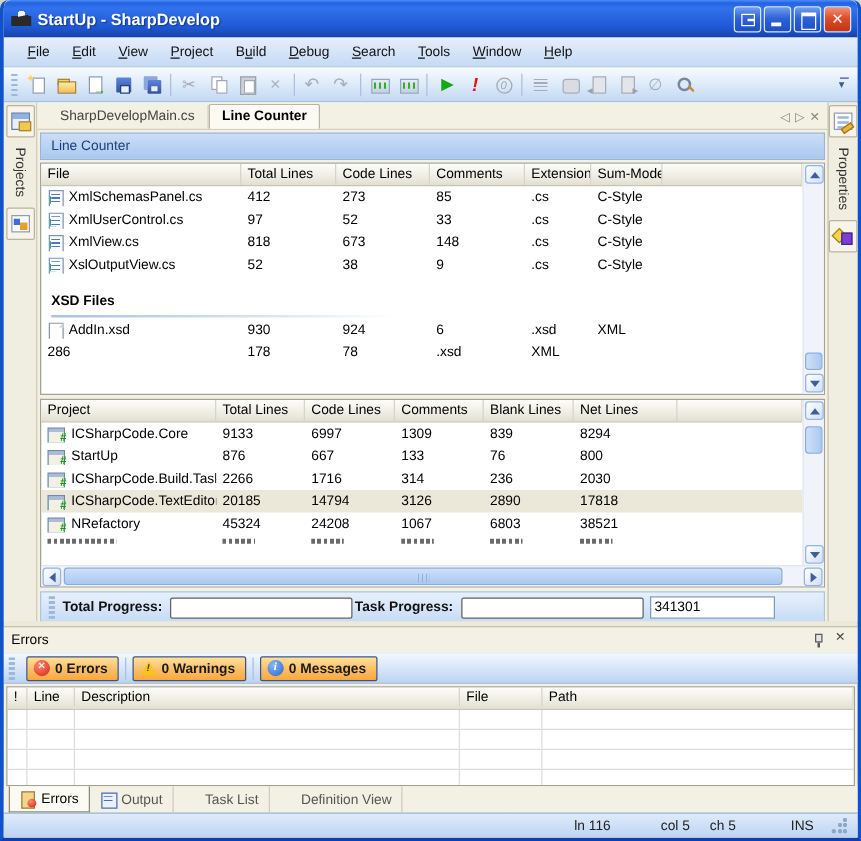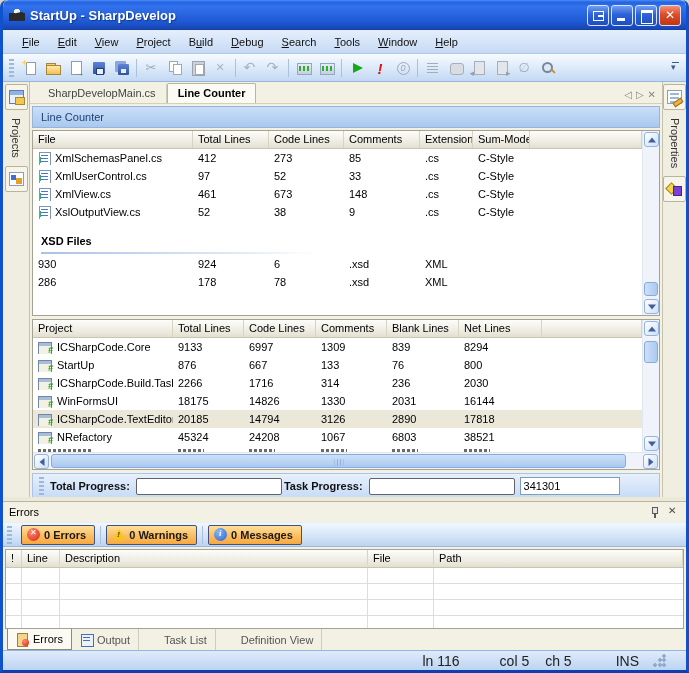--- a/index.html
+++ b/index.html
@@ -165,21 +165,21 @@
   
   .ep-tabs{height:21px;flex:none;display:flex;align-items:stretch;background:#f3f1e4;padding-left:4px;gap:0;}
   .btab{display:flex;align-items:center;gap:4px;font-size:11px;color:#555;padding:0 8px;border-right:1px solid #cfccba;}
   .btab.active{background:#fbfaf3;border:1px solid #8d8a78;border-top:none;color:#000;}
   .eti{width:13px;height:13px;position:relative;flex:none;}
   .eti-errors::before{content:"";position:absolute;left:1px;top:0;width:9px;height:12px;background:#f5d58a;border:1px solid #9c8040;}
   .eti-errors::after{content:"";position:absolute;right:0;bottom:0;width:7px;height:7px;border-radius:50%;background:radial-gradient(circle at 35% 30%,#ff8a70,#d42313);}
   .eti-output::before{content:"";position:absolute;left:1px;top:1px;width:11px;height:11px;background:#eaf1fb;border:1px solid #4a6fb0;}
   .eti-output::after{content:"";position:absolute;left:3px;top:4px;width:7px;height:5px;background:repeating-linear-gradient(180deg,#4a6fb0 0 1px,transparent 1px 3px);}
   
-  .statusbar{height:20px;flex:none;display:flex;align-items:center;background:linear-gradient(180deg,#e0ebfb,#bcd4f2);border-top:1px solid #96b5de;font-size:14px;color:#222;padding:0 20px;}
+  .statusbar{height:20px;flex:none;display:flex;align-items:center;background:linear-gradient(180deg,#e0ebfb,#bcd4f2);border-top:1px solid #96b5de;font-size:11px;color:#222;padding:0 8px;}
   .sfield{white-space:nowrap;}
   .resize-grip{width:13px;height:13px;margin-left:14px;background:radial-gradient(circle at 2px 11px,#8fa8c8 1.5px,transparent 2px),radial-gradient(circle at 7px 11px,#8fa8c8 1.5px,transparent 2px),radial-gradient(circle at 11px 11px,#8fa8c8 1.5px,transparent 2px),radial-gradient(circle at 7px 6px,#8fa8c8 1.5px,transparent 2px),radial-gradient(circle at 11px 6px,#8fa8c8 1.5px,transparent 2px),radial-gradient(circle at 11px 2px,#8fa8c8 1.5px,transparent 2px);}
 </style>
 </head>
 <body>
 
 <div class="window">
 
   <div class="titlebar">
     <span class="app-icon"></span>
@@ -340,21 +340,21 @@
                   <div class="cell">33</div>
                   <div class="cell">.cs</div>
                   <div class="cell">C-Style</div>
                   <div class="cell"></div>
                 </div>
                 <div class="trow t1grid">
                   <div class="cell">
                     <i class="fi fi-cs"></i>
                     <span>XmlView.cs</span>
                   </div>
-                  <div class="cell">461</div>
+                  <div class="cell">818</div>
                   <div class="cell">673</div>
                   <div class="cell">148</div>
                   <div class="cell">.cs</div>
                   <div class="cell">C-Style</div>
                   <div class="cell"></div>
                 </div>
                 <div class="trow t1grid">
                   <div class="cell">
                     <i class="fi fi-cs"></i>
                     <span>XslOutputView.cs</span>
@@ -366,20 +366,24 @@
                   <div class="cell">C-Style</div>
                   <div class="cell"></div>
                 </div>
               </div>
             <div class="group-row">
               <span class="group-title">XSD Files</span>
               <div class="group-line"></div>
             </div>
             <div id="xsd-rows">
                 <div class="trow t1grid">
+                  <div class="cell">
+                    <i class="fi fi-xsd"></i>
+                    <span>AddIn.xsd</span>
+                  </div>
                   <div class="cell">930</div>
                   <div class="cell">924</div>
                   <div class="cell">6</div>
                   <div class="cell">.xsd</div>
                   <div class="cell">XML</div>
                   <div class="cell"></div>
                 </div>
                 <div class="trow t1grid">
                   <div class="cell">286</div>
                   <div class="cell">178</div>
@@ -443,32 +447,20 @@
                   <div class="trow t2grid">
                     <div class="cell">
                       <i class="fi fi-proj"></i>
                       <span>ICSharpCode.Build.Tasks</span>
                     </div>
                     <div class="cell">2266</div>
                     <div class="cell">1716</div>
                     <div class="cell">314</div>
                     <div class="cell">236</div>
                     <div class="cell">2030</div>
-                    <div class="cell"></div>
-                  </div>
-                  <div class="trow t2grid">
-                    <div class="cell">
-                      <i class="fi fi-proj"></i>
-                      <span>WinFormsUI</span>
-                    </div>
-                    <div class="cell">18175</div>
-                    <div class="cell">14826</div>
-                    <div class="cell">1330</div>
-                    <div class="cell">2031</div>
-                    <div class="cell">16144</div>
                     <div class="cell"></div>
                   </div>
                   <div class="trow t2grid hl">
                     <div class="cell">
                       <i class="fi fi-proj"></i>
                       <span>ICSharpCode.TextEditor</span>
                     </div>
                     <div class="cell">20185</div>
                     <div class="cell">14794</div>
                     <div class="cell">3126</div>

